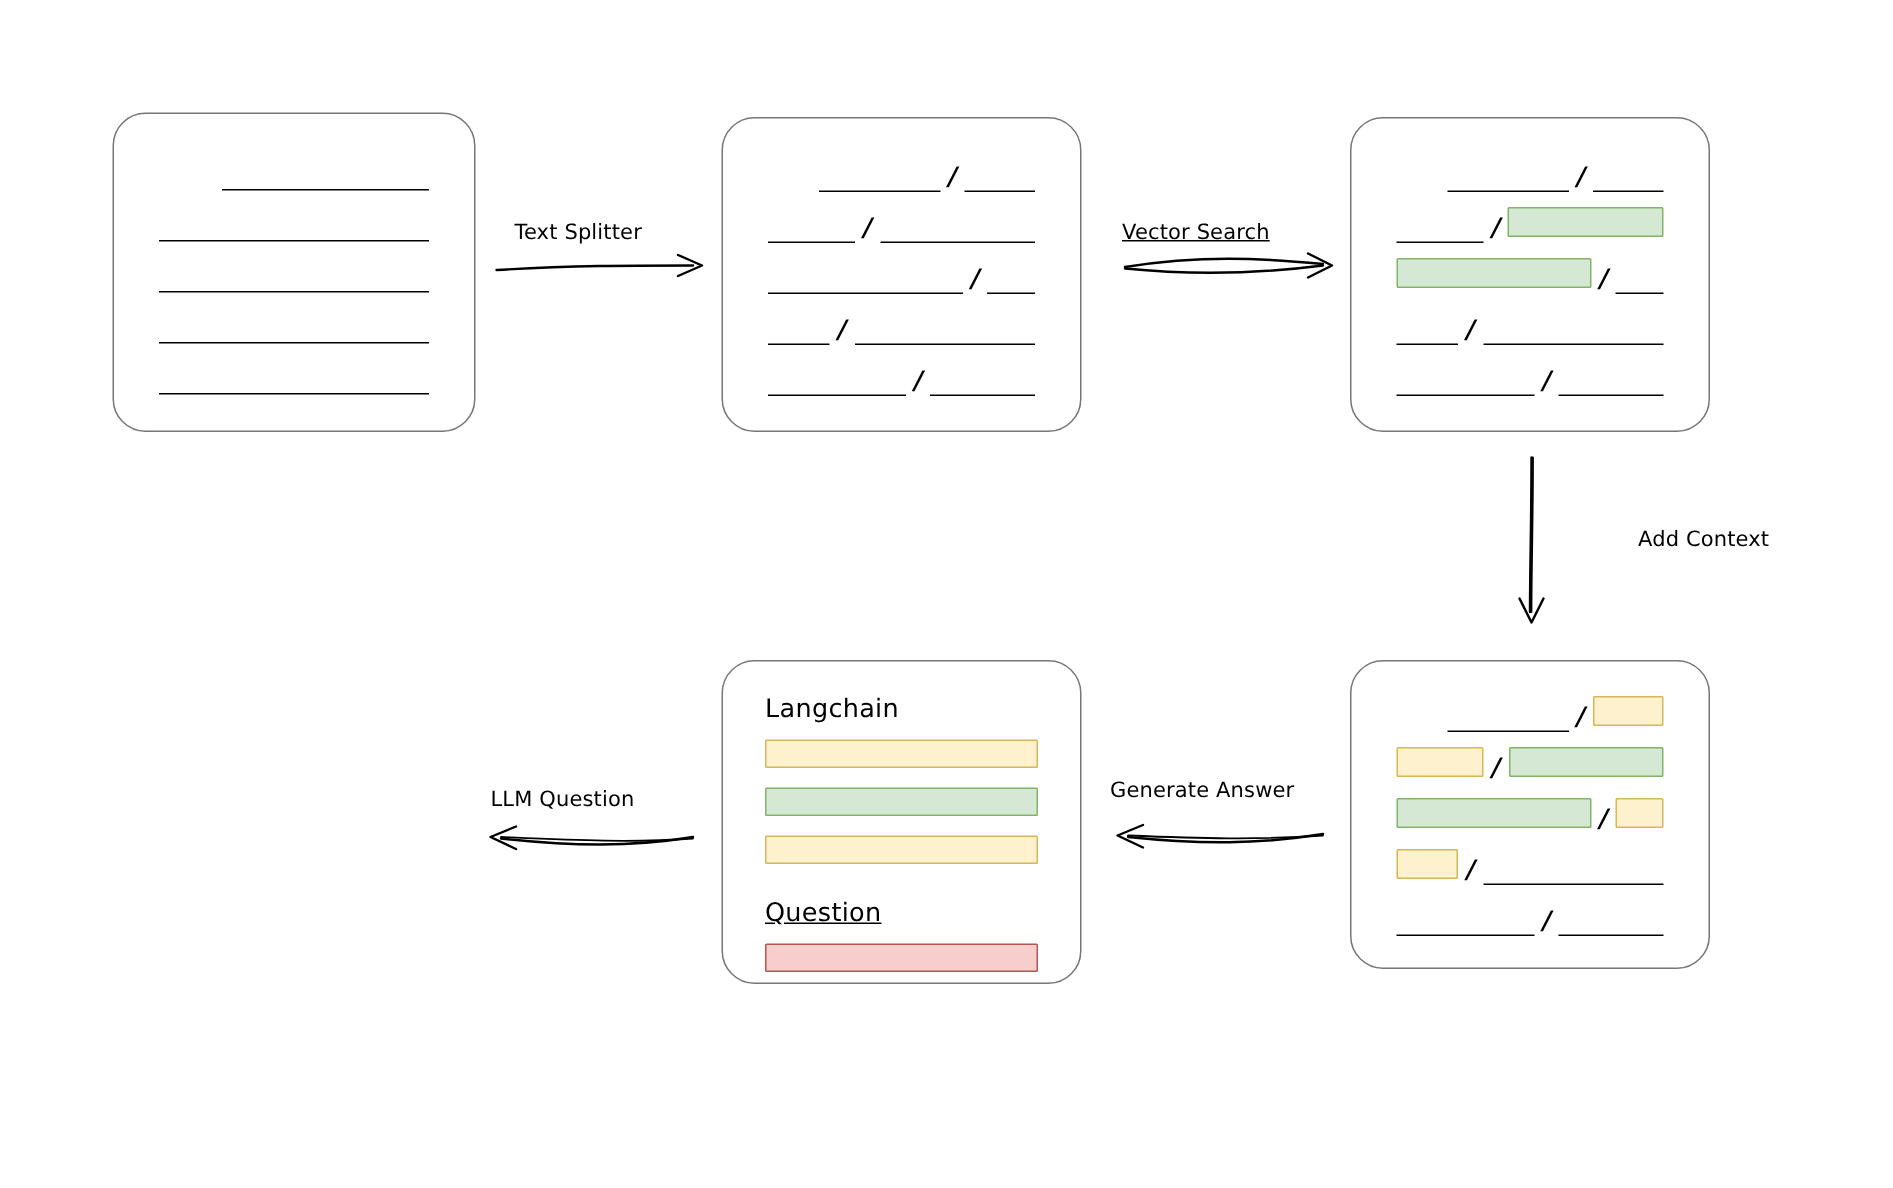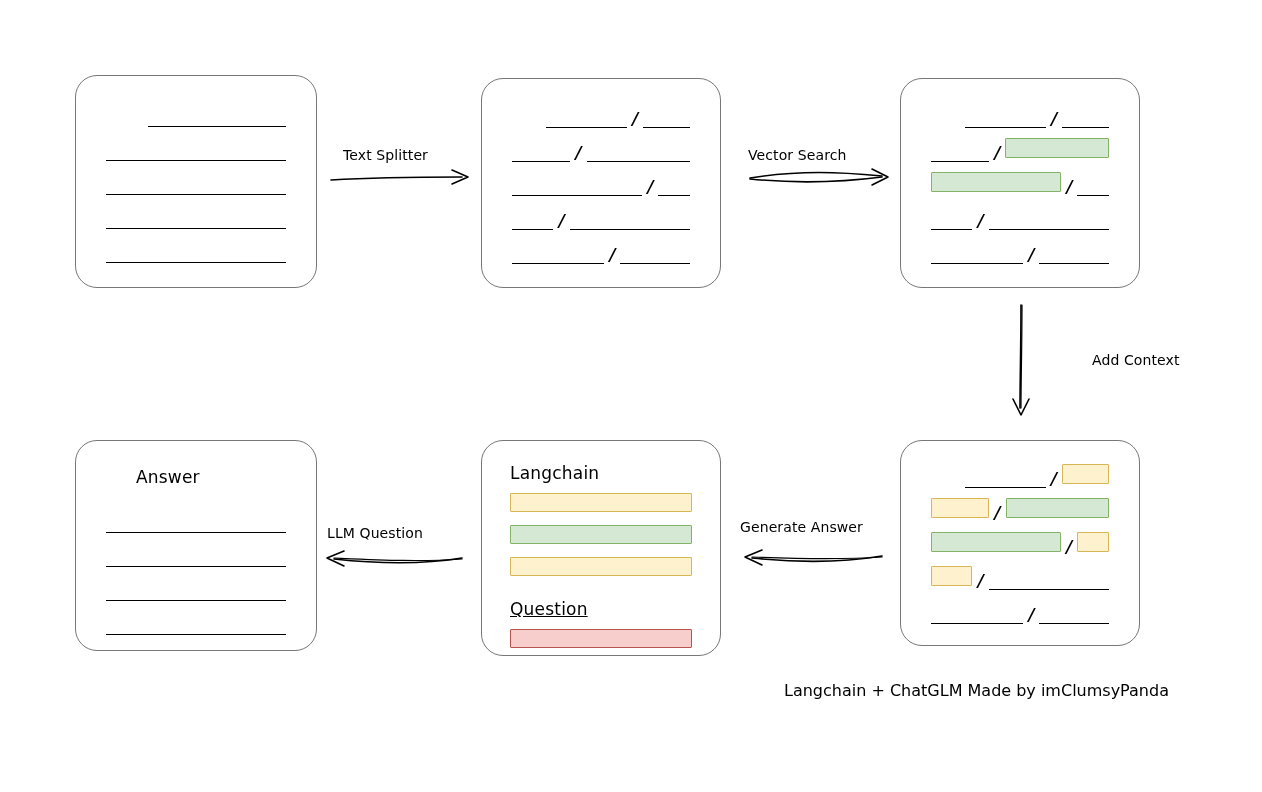--- a/index.html
+++ b/index.html
@@ -206,39 +206,20 @@
           <div class="seg-line" style="width: 128px;"></div>
         </div>
         <div class="row">
           <div class="seg-line" style="width: 98px;"></div>
           <span class="slash">/</span>
           <div class="seg-line" style="width: 74px;"></div>
         </div>
       </div>
   </div>
 
-  <div class="doc-box" style="left:75px; top:440px; width:242px; height:211px;">
-    <div class="rows with-heading">
-      <div class="box-heading" style="margin:4px 0 16px 30px;">Answer</div>
-      <div>
-          <div class="row">
-            <div class="seg-line" style="width: 180px;"></div>
-          </div>
-          <div class="row">
-            <div class="seg-line" style="width: 180px;"></div>
-          </div>
-          <div class="row">
-            <div class="seg-line" style="width: 180px;"></div>
-          </div>
-          <div class="row">
-            <div class="seg-line" style="width: 180px;"></div>
-          </div>
-        </div>
-    </div>
-  </div>
 
   <div class="doc-box" style="left:481px; top:440px; width:240px; height:216px;">
     <div class="rows with-heading" style="padding:20px 28px;">
       <div class="box-heading" style="margin:2px 0 10px 0;">Langchain</div>
       <div>
           <div class="bar hl-yellow" style="margin-bottom: 13px;"></div>
           <div class="bar hl-green" style="margin-bottom: 13px;"></div>
           <div class="bar hl-yellow" style="margin-bottom: 13px;"></div>
         </div>
       <div class="box-heading" style="margin:10px 0 10px 0;text-decoration:underline;">Question</div>
@@ -306,23 +287,22 @@
 
     <g>
       <path d="M462,558 C420,565 380,564 334,559" fill="none" stroke="#000" stroke-width="1.6" stroke-linecap="round"></path>
       <path d="M462,559 C420,562 380,560 334,558" fill="none" stroke="#000" stroke-width="1.2" stroke-linecap="round"></path>
       <path d="M344,551 L327,558 L344,566" fill="none" stroke="#000" stroke-width="1.6" stroke-linejoin="round" stroke-linecap="round"></path>
     </g>
   </svg>
 
   <div class="arrow-label" style="left:343px; top:147px;">Text Splitter</div>
 
-  <div class="arrow-label" style="left:748px; top:147px;">Vector Search</div>
+  <div class="arrow-label" style="left:748px; top:147px;text-decoration:underline;">Vector Search</div>
 
   <div class="arrow-label" style="left:1092px; top:352px;">Add Context</div>
 
   <div class="arrow-label" style="left:740px; top:519px;">Generate Answer</div>
 
   <div class="arrow-label" style="left:327px; top:525px;">LLM Question</div>
 
-  <div class="credit" style="left:784px; top:681px;">Langchain + ChatGLM Made by imClumsyPanda</div>
 
 </div>
 
 </body></html>

